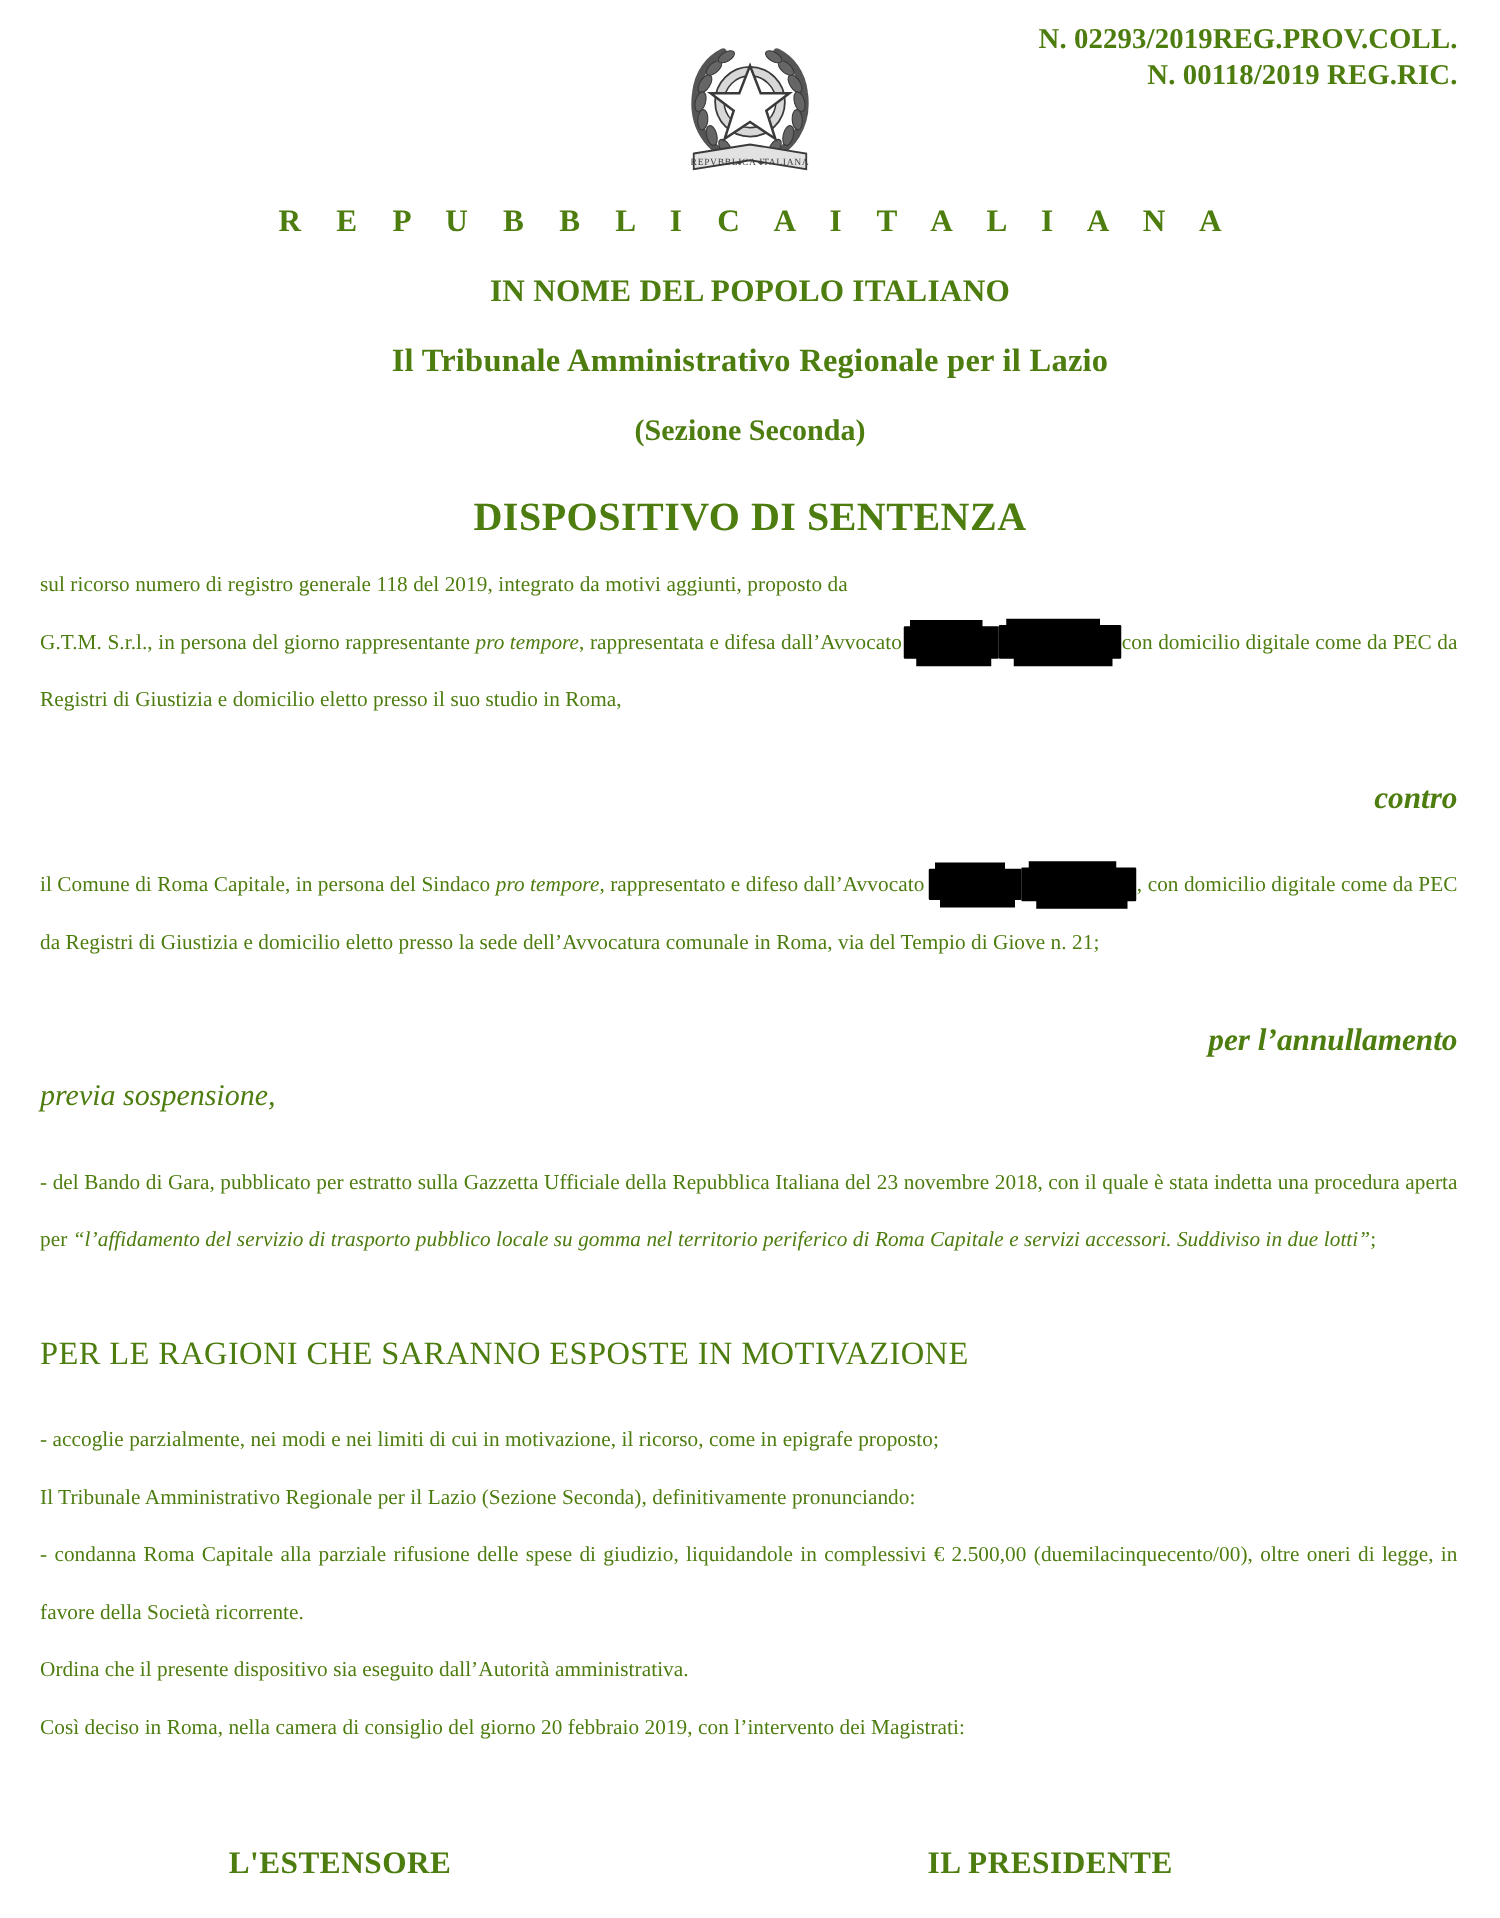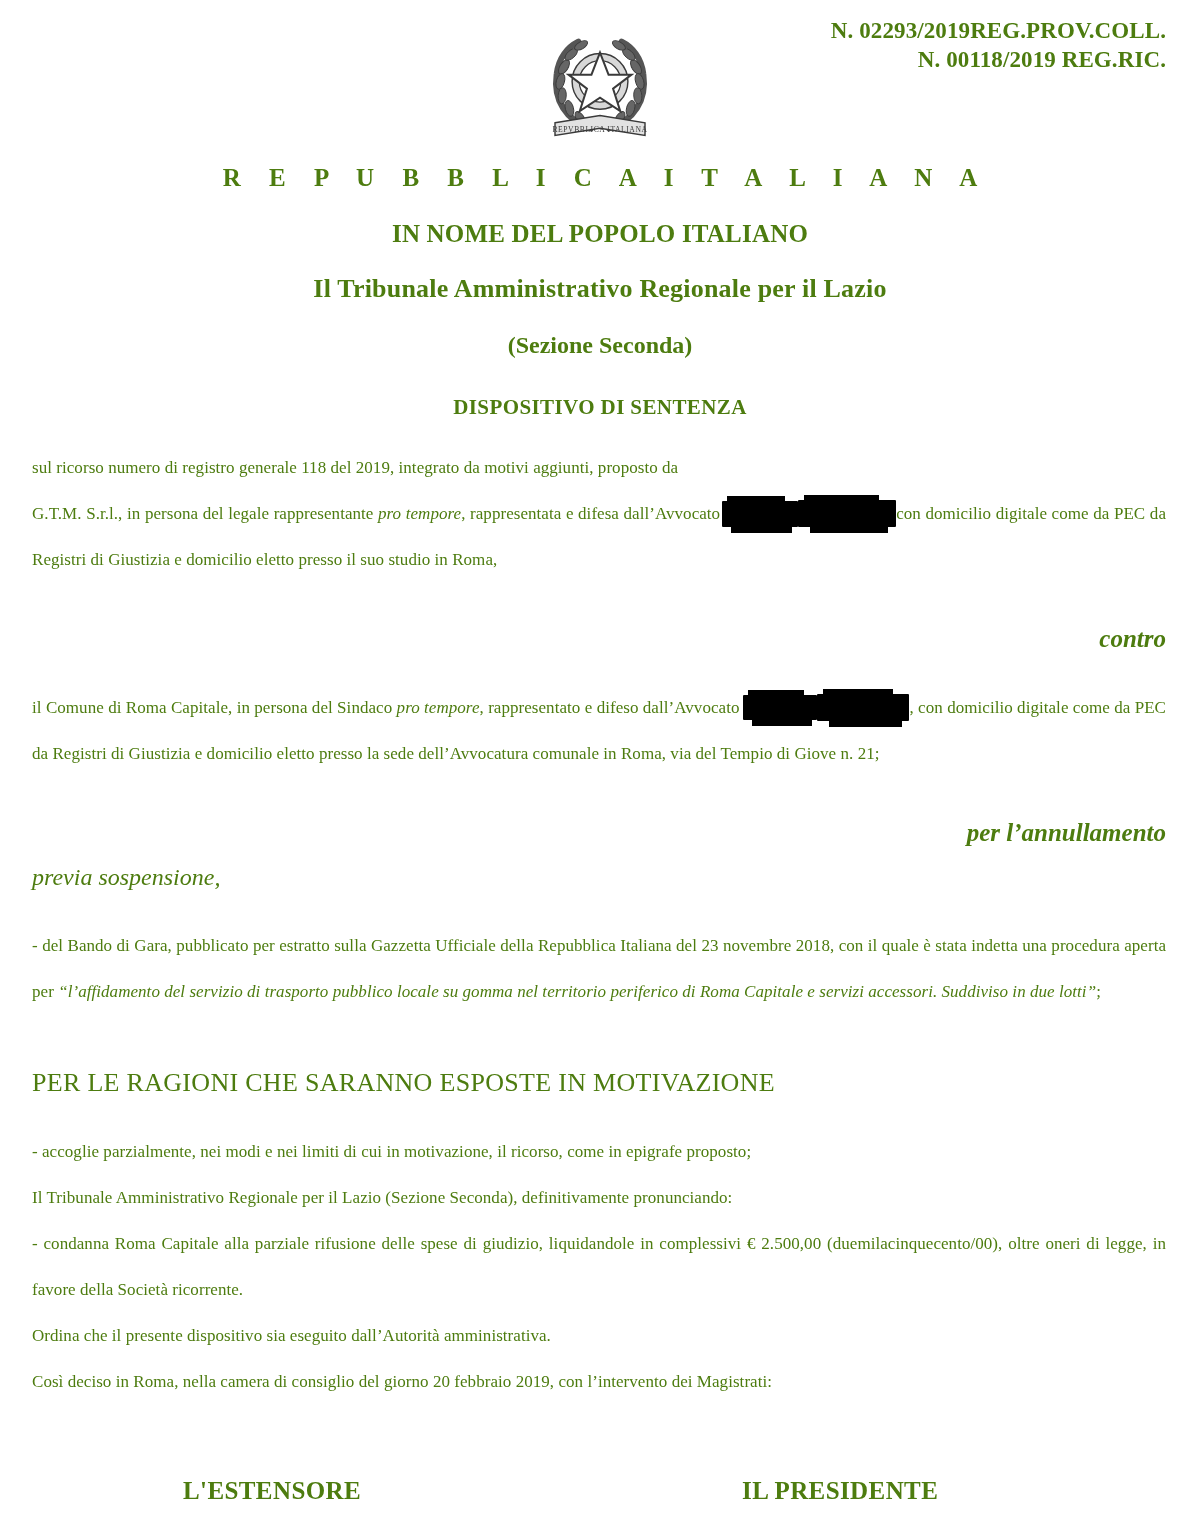--- a/index.html
+++ b/index.html
@@ -77,21 +77,21 @@
     letter-spacing: 0.2px;
     margin-bottom: 28px;
   }
   .t-sezione {
     font-weight: bold;
     font-size: 24px;
     margin-bottom: 36px;
   }
   .t-dispositivo {
     font-weight: bold;
-    font-size: 21px;
+    font-size: 32px;
     letter-spacing: 0.4px;
   }
 
   
   .body {
     position: absolute;
     top: 441px;
     left: 32px;
     width: 1134px;
   }
@@ -241,21 +241,21 @@
     <div class="t-popolo">IN NOME DEL POPOLO ITALIANO</div>
     <div class="t-tribunale">Il Tribunale Amministrativo Regionale per il Lazio</div>
     <div class="t-sezione">(Sezione Seconda)</div>
     <div class="t-dispositivo">DISPOSITIVO DI SENTENZA</div>
   </div>
 
   <div class="body">
 
     <p class="para ragged">sul ricorso numero di registro generale 118 del 2019, integrato da motivi aggiunti, proposto da</p>
 
-    <p class="para"><span>G.T.M. S.r.l., in persona del legale rappresentante </span><em class="it">pro tempore</em><span>, rappresentata e difesa dall’Avvocato</span><span class="redact r1"></span><span class="redact r2"></span><span>con domicilio digitale come da PEC da Registri di Giustizia e domicilio eletto presso il suo studio in Roma,</span></p>
+    <p class="para"><span>G.T.M. S.r.l., in persona del giorno rappresentante </span><em class="it">pro tempore</em><span>, rappresentata e difesa dall’Avvocato</span><span class="redact r1"></span><span class="redact r2"></span><span>con domicilio digitale come da PEC da Registri di Giustizia e domicilio eletto presso il suo studio in Roma,</span></p>
 
     <div class="gap-md"></div>
 
     <div class="center-it">contro</div>
 
     <div class="gap-sm"></div>
 
     <p class="para"><span>il Comune di Roma Capitale, in persona del Sindaco </span><em class="it">pro tempore</em><span>, rappresentato e difeso dall’Avvocato</span><span class="redact r3"></span><span class="redact r4"></span><span>, con domicilio digitale come da PEC da Registri di Giustizia e domicilio eletto presso la sede dell’Avvocatura comunale in Roma, via del Tempio di Giove n. 21;</span></p>
 
     <div class="gap-md"></div>

